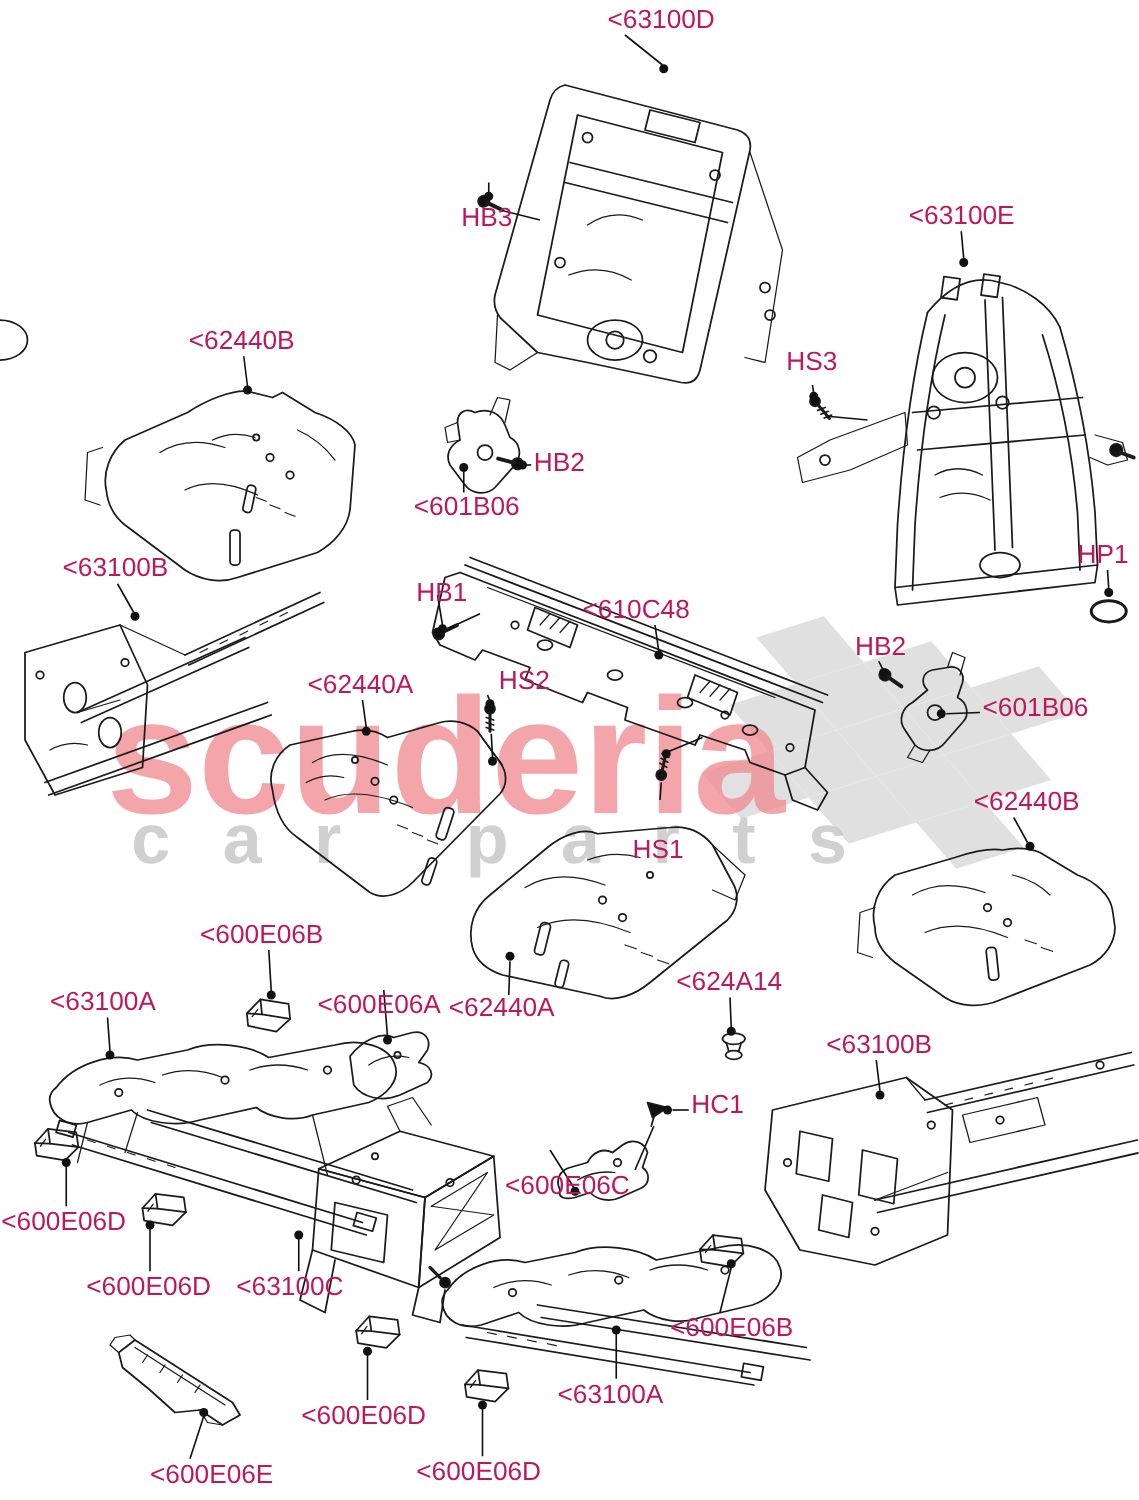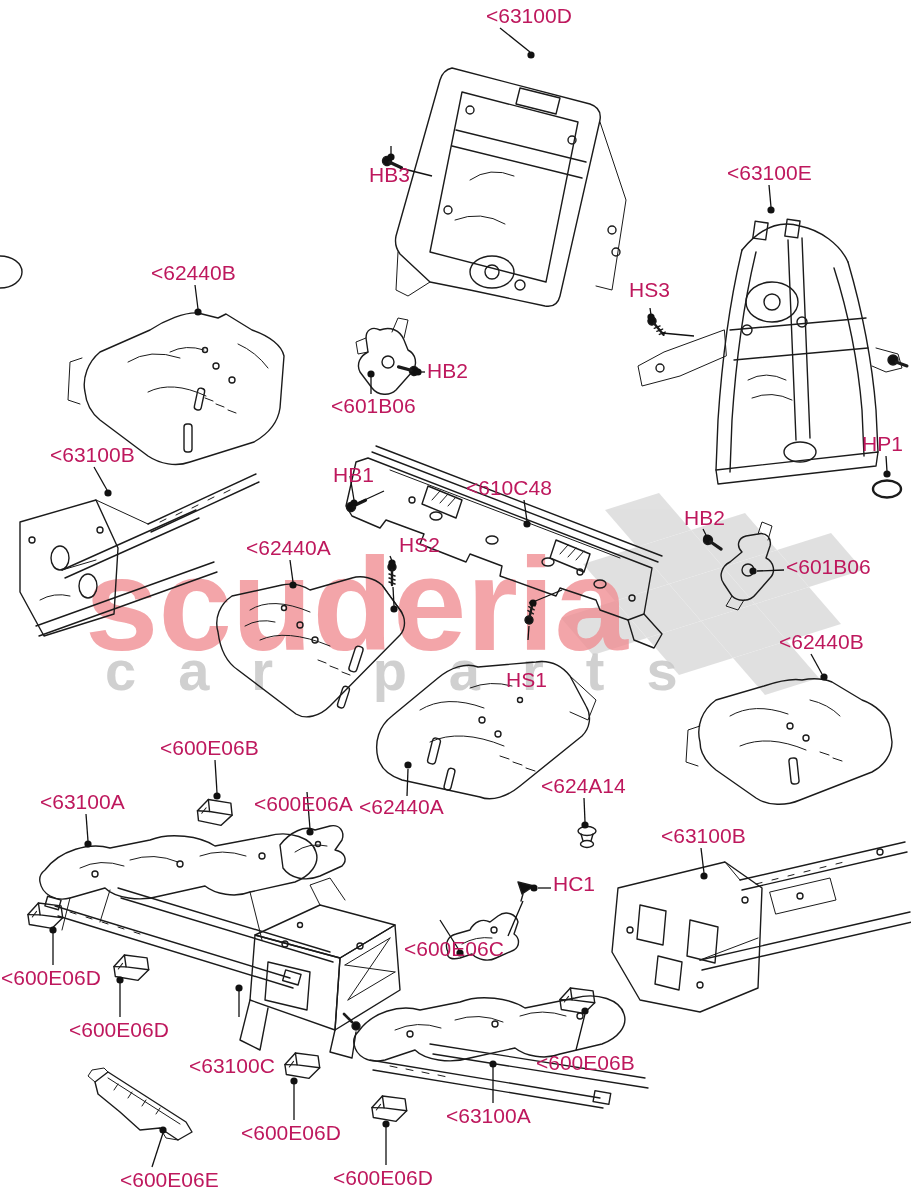--- a/index.html
+++ b/index.html
@@ -422,21 +422,21 @@
       <div class="part-label" style="left: 786px; top: 556px;">&lt;601B06</div>
       <div class="part-label" style="left: 779px; top: 631px;">&lt;62440B</div>
       <div class="part-label" style="left: 246px; top: 537px;">&lt;62440A</div>
       <div class="part-label" style="left: 359px; top: 796px;">&lt;62440A</div>
       <div class="part-label" style="left: 541px; top: 775px;">&lt;624A14</div>
       <div class="part-label" style="left: 160px; top: 737px;">&lt;600E06B</div>
       <div class="part-label" style="left: 254px; top: 769px; margin-top: 24px;">&lt;600E06A</div>
       <div class="part-label" style="left: 40px; top: 791px;">&lt;63100A</div>
       <div class="part-label" style="left: 1px; top: 967px;">&lt;600E06D</div>
       <div class="part-label" style="left: 69px; top: 1019px;">&lt;600E06D</div>
-      <div class="part-label" style="left: 189px; top: 1019px; margin-top: 36px;">&lt;63100C</div>
+      <div class="part-label" style="left: 189px; top: 1019px;">&lt;63100C</div>
       <div class="part-label" style="left: 404px; top: 938px;">&lt;600E06C</div>
       <div class="part-label" style="left: 553px; top: 873px;">HC1</div>
       <div class="part-label" style="left: 661px; top: 825px;">&lt;63100B</div>
       <div class="part-label" style="left: 536px; top: 1052px;">&lt;600E06B</div>
       <div class="part-label" style="left: 241px; top: 1122px;">&lt;600E06D</div>
       <div class="part-label" style="left: 333px; top: 1167px;">&lt;600E06D</div>
       <div class="part-label" style="left: 446px; top: 1105px;">&lt;63100A</div>
       <div class="part-label" style="left: 120px; top: 1169px;">&lt;600E06E</div>
     </div>
 </div>

